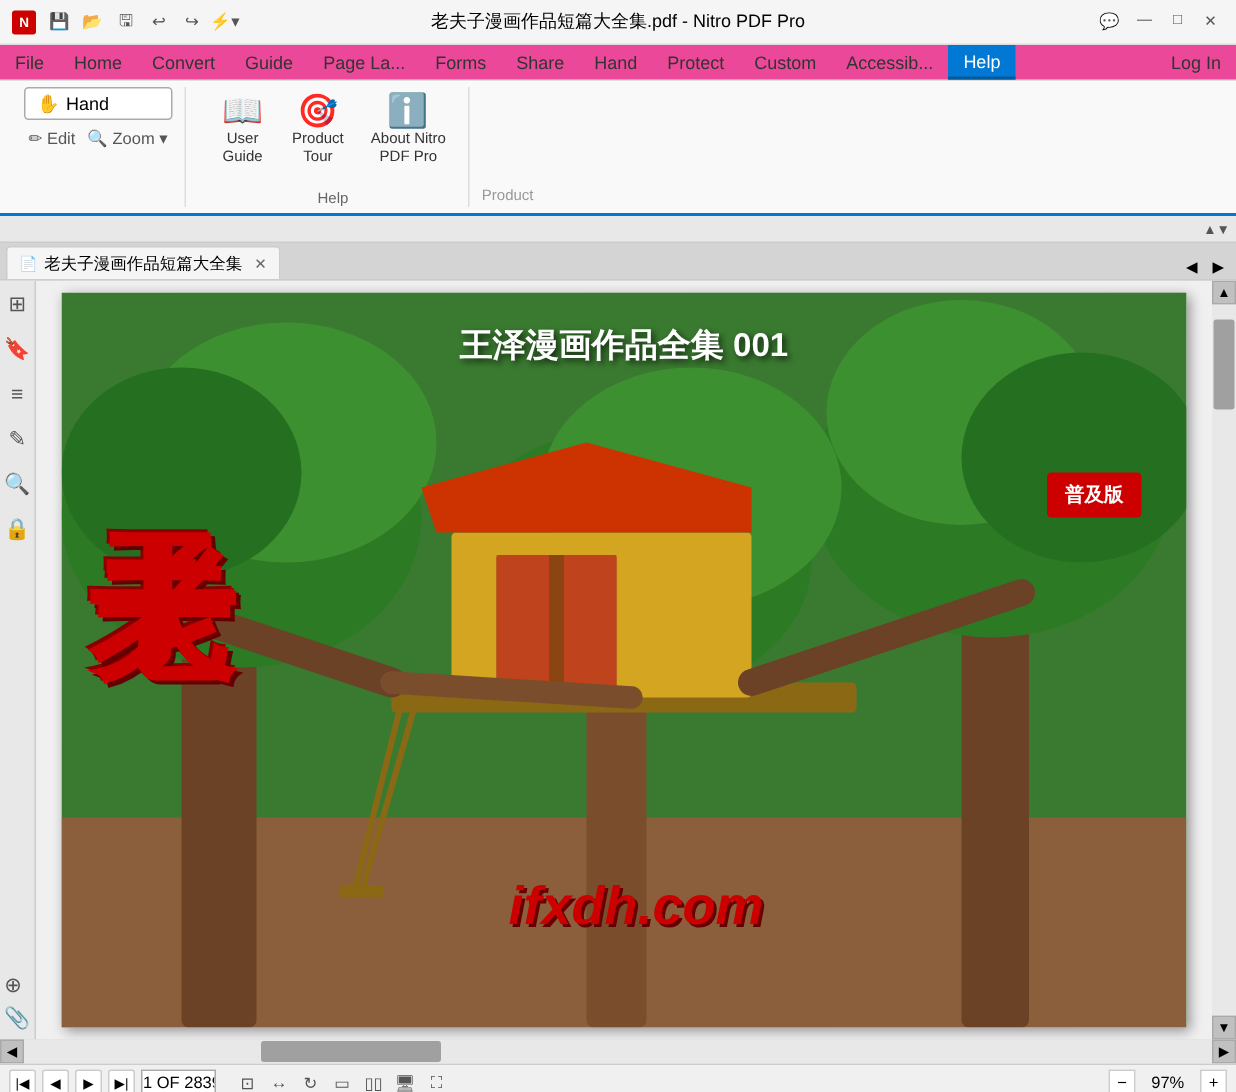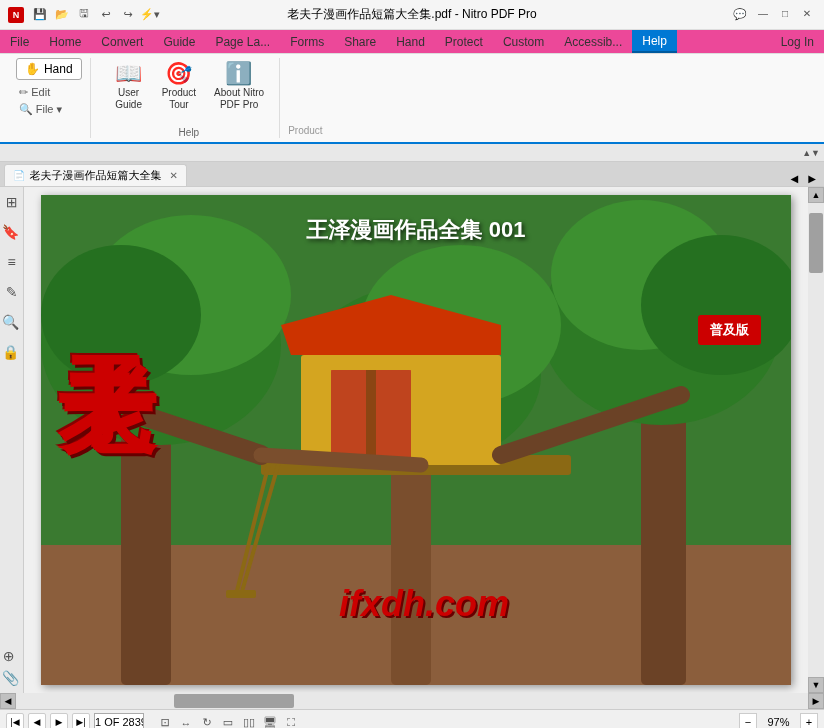--- a/index.html
+++ b/index.html
@@ -89,21 +89,21 @@
       align-items: center;
       gap: 4px;
       padding: 3px 8px;
       cursor: pointer;
       border: 1px solid #aaa;
       border-radius: 3px;
       background: #fff;
       font-size: 12px;
       margin-bottom: 2px;
     }
-    .small-btns { display: flex; flex-direction: column; gap: 2px; }
+    .small-btns { display: flex; flex-direction: row; gap: 2px; align-items: center; }
     .small-btn { font-size: 11px; color: #555; cursor: pointer; padding: 1px 3px; border-radius: 2px; }
 
     
     .left-sidebar {
       width: 24px;
       background: #e8e8e8;
       border-right: 1px solid #ccc;
       display: flex;
       flex-direction: column;
       align-items: center;
@@ -305,21 +305,21 @@
   <div style="margin-left:auto;" class="menu-item">Log In</div>
 </div>
 
 <div class="ribbon">
 
   <div class="ribbon-group">
     <div style="display:flex;flex-direction:column;gap:3px;flex:1;">
       <button class="hand-btn">✋ <span>Hand</span></button>
       <div class="small-btns">
         <div class="small-btn">✏ <span>Edit</span></div>
-        <div class="small-btn">🔍 <span>File ▾</span></div>
+        <div class="small-btn">🔍 <span>Zoom ▾</span></div>
       </div>
     </div>
   </div>
 
   <div class="ribbon-group">
     <div class="ribbon-buttons">
       <div class="ribbon-btn">
         <div class="ribbon-btn-icon">📖</div>
         <div class="ribbon-btn-label">User<br>Guide</div>
       </div>

